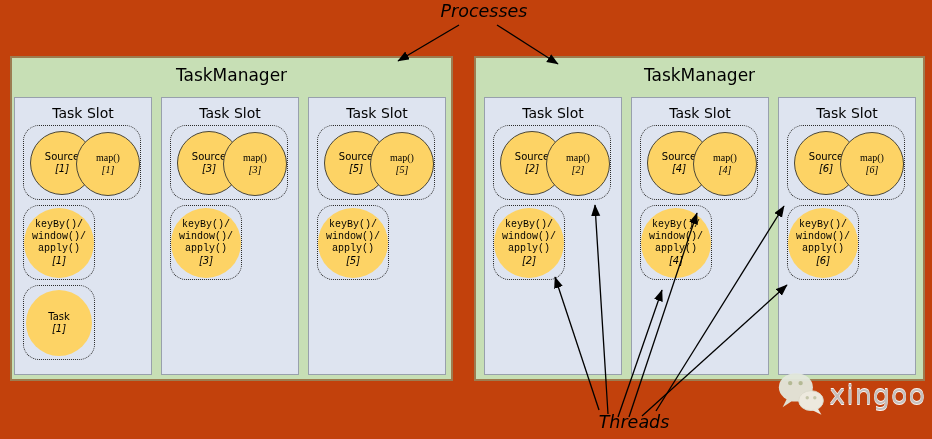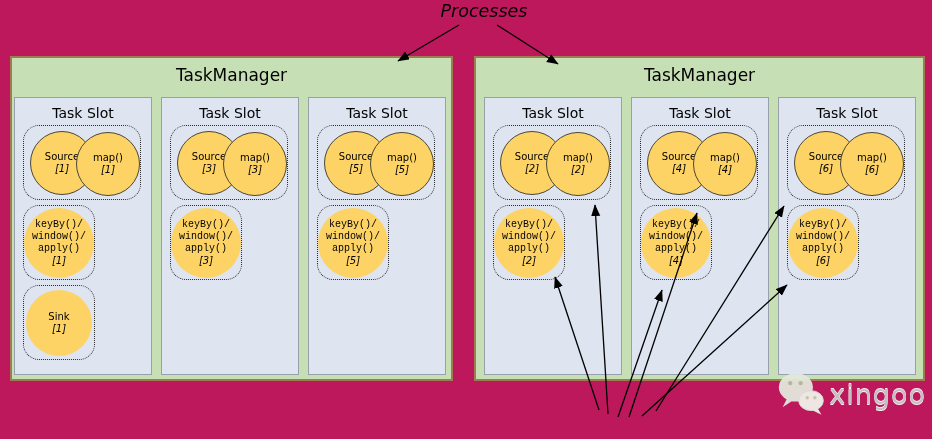--- a/index.html
+++ b/index.html
@@ -1,17 +1,17 @@
 <!DOCTYPE html>
 <html style="--tm-fill: #c7dfb5; --tm-border: #9d7c50; --slot-fill: #dee4f0; --slot-border: #98a0ac; --op-fill: #fdd365; --op-stroke: #4a4637; --arrow-color: #000000; --wm-color: #c6c6c6;"><head>
 <meta charset="utf-8">
 <style>
   html,body { margin:0; padding:0; background:#ffffff; }
   .canvas {
-    position:relative; width:932px; height:439px; background:#be185d;
+    position:relative; width:932px; height:439px; background:#c2410c;
     font-family:"DejaVu Sans", sans-serif; color:#000; overflow:hidden;
   }
   .floating-label {
     position:absolute; font-style:italic; font-size:17.5px; text-align:center;
     color:#000;
   }
   #processes-label { left:418px; top:1px; width:132px; }
   #threads-label  { left:568px; top:412px; width:132px; }
 
   .tm {
@@ -46,21 +46,21 @@
   .group.keyby   { left:8px; top:107px; width:72px;  height:75px; }
   .group.sink    { left:8px; top:187px; width:72px;  height:75px; }
 
   .circle {
     position:absolute; border-radius:50%;
     background:var(--op-fill, #fdd365);
     display:flex; flex-direction:column; align-items:center; justify-content:center;
     text-align:center; font-size:10px; line-height:1.18; color:#000;
   }
   .c-src { left:6px;  top:5px; width:62px; height:62px; border:1px solid var(--op-stroke, #4a4637); z-index:1; }
-  .c-map { left:52px; top:6px; width:62px; height:62px; border:1px solid var(--op-stroke, #4a4637); z-index:2; }
+  .c-map { left:52px; top:6px; width:62px; height:62px; border:1px solid var(--op-stroke, #4a4637); z-index:2;font-family:Liberation Serif, serif; }
   .c-key { left:0px;  top:2px; width:70px; height:70px; }
   .c-sink{ left:2px;  top:4px; width:66px; height:66px; }
   .idx { font-style:italic; }
   .kb-label { white-space:pre-line;font-family:Liberation Mono, monospace; }
 
   svg.overlay {
     position:absolute; left:0; top:0; width:932px; height:439px;
     pointer-events:none;
   }
   svg.overlay line { stroke:var(--arrow-color, #000); stroke-width:1.3; }
@@ -100,21 +100,21 @@
       <div class="group keyby">
         <div class="circle c-key">
           <span class="kb-label">keyBy()/
 window()/
 apply()</span>
           <span class="idx">[1]</span>
         </div>
       </div>
       <div class="group sink">
         <div class="circle c-sink">
-          <span>Sink</span>
+          <span>Task</span>
           <span class="idx">[1]</span>
         </div>
       </div>
     </div>
 
     <div class="slot s1">
       <div class="slot-title">Task Slot</div>
       <div class="group src-map">
         <div class="circle c-src">
           <span>Source</span>
@@ -237,20 +237,21 @@
     <line x1="459" y1="25" x2="398" y2="61" marker-end="url(#ah)"></line>
     <line x1="497" y1="25" x2="558" y2="64" marker-end="url(#ah)"></line>
     <line x1="599" y1="410" x2="555" y2="277" marker-end="url(#ah)"></line>
     <line x1="608" y1="414" x2="595" y2="205" marker-end="url(#ah)"></line>
     <line x1="618" y1="417" x2="662" y2="290" marker-end="url(#ah)"></line>
     <line x1="629" y1="417" x2="697" y2="213" marker-end="url(#ah)"></line>
     <line x1="642" y1="416" x2="787" y2="285" marker-end="url(#ah)"></line>
     <line x1="656" y1="411" x2="784" y2="206" marker-end="url(#ah)"></line>
   </svg>
 
+  <div id="threads-label" class="floating-label">Threads</div>
 
   <div class="watermark">
     <svg width="52" height="48" viewBox="0 0 52 48">
       <ellipse cx="21" cy="17" rx="18" ry="15" fill="#e3e8dd"></ellipse>
       <path d="M12 28 L7 38 L19 30 Z" fill="#e3e8dd"></path>
       <circle cx="15" cy="12.5" r="2.3" fill="#b4c09c"></circle>
       <circle cx="26" cy="12.5" r="2.3" fill="#b4c09c"></circle>
       <ellipse cx="37" cy="31" rx="13" ry="10.5" fill="#f0f2ea" stroke="#dde2d6" stroke-width="1"></ellipse>
       <path d="M44 39 L48 46 L38 41 Z" fill="#f0f2ea"></path>
       <circle cx="33" cy="28" r="1.8" fill="#c5cdb2"></circle>

